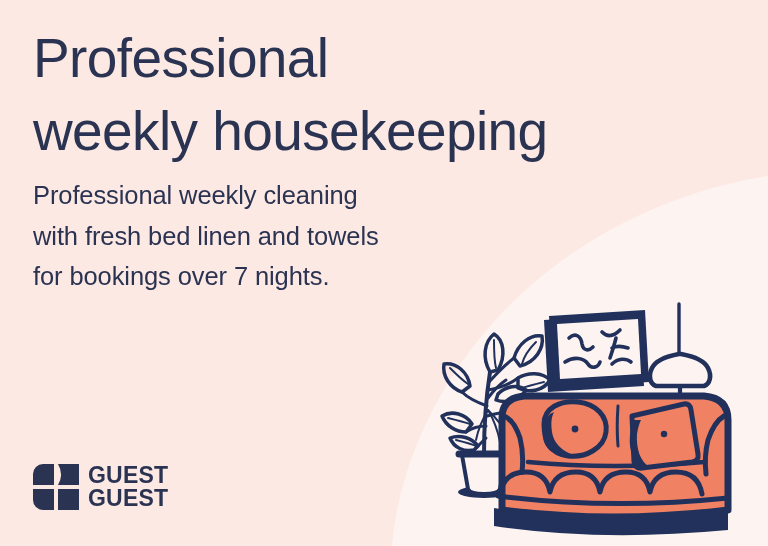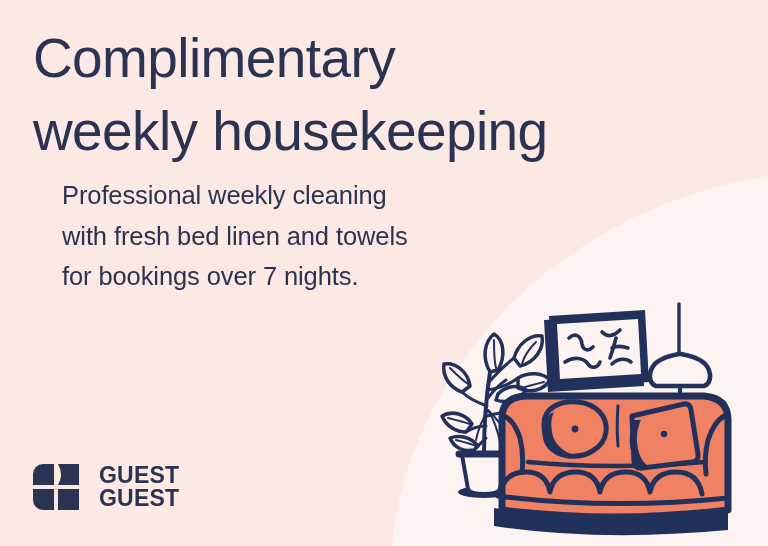--- a/index.html
+++ b/index.html
@@ -44,31 +44,30 @@
     position: absolute;
     left: 33px;
     top: 175px;
     width: 470px;
     color: #2b3352;
     font-size: 25.5px;
     line-height: 1.59;
     font-weight: 400;
     letter-spacing: -0.1px;
     white-space: pre-line;
-    margin-left: 29px;
   }
 
   
   .logo {
     position: absolute;
     left: 33px;
     top: 464px;
     display: flex;
     align-items: center;
-    gap: 20px;
+    gap: 9px;
   }
   .logo-mark { display: block; }
   .logo-word {
     display: flex;
     flex-direction: column;
     color: #2b3352;
     font-size: 23px;
     font-weight: 700;
     line-height: 0.98;
     letter-spacing: 0.2px;
@@ -85,21 +84,21 @@
 </style>
 </head>
 <body>
 
 <div id="poster">
 
   <svg class="bg-swoosh" viewBox="0 0 768 546" preserveAspectRatio="none">
     <path d="M768 176 C 640 196, 520 268, 450 380 C 412 440, 396 500, 392 546 L 768 546 Z" fill="#fdf4f1"></path>
   </svg>
 
-  <div class="headline">Complimentary
+  <div class="headline">Professional
 weekly housekeeping</div>
 
   <div class="subhead">Professional weekly cleaning
 with fresh bed linen and towels
 for bookings over 7 nights.</div>
 
   <svg class="illustration" viewBox="0 0 336 260" fill="none">
 
     <g stroke="#21315c" stroke-linecap="round" stroke-linejoin="round" fill="none">
 

